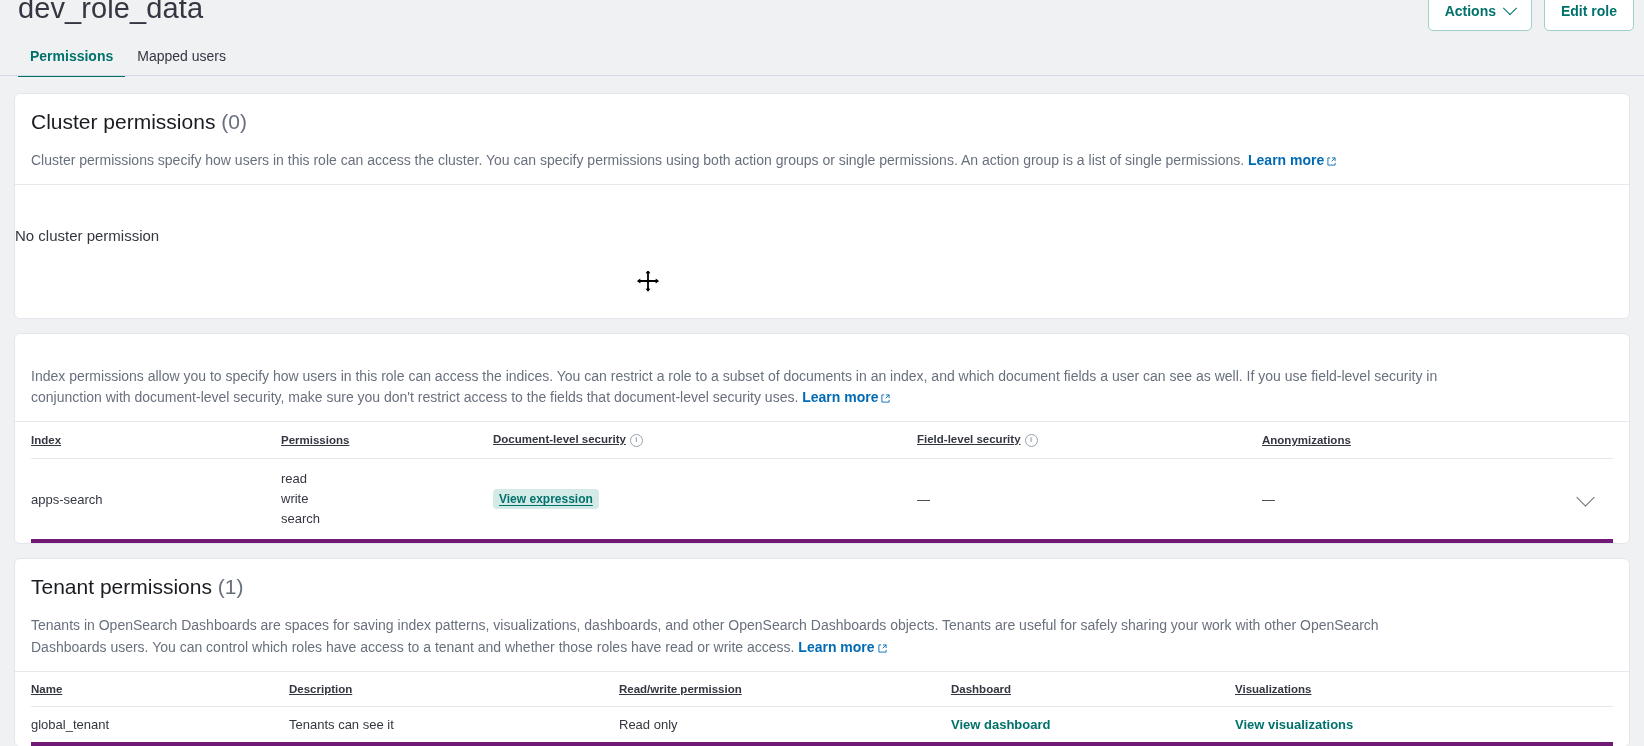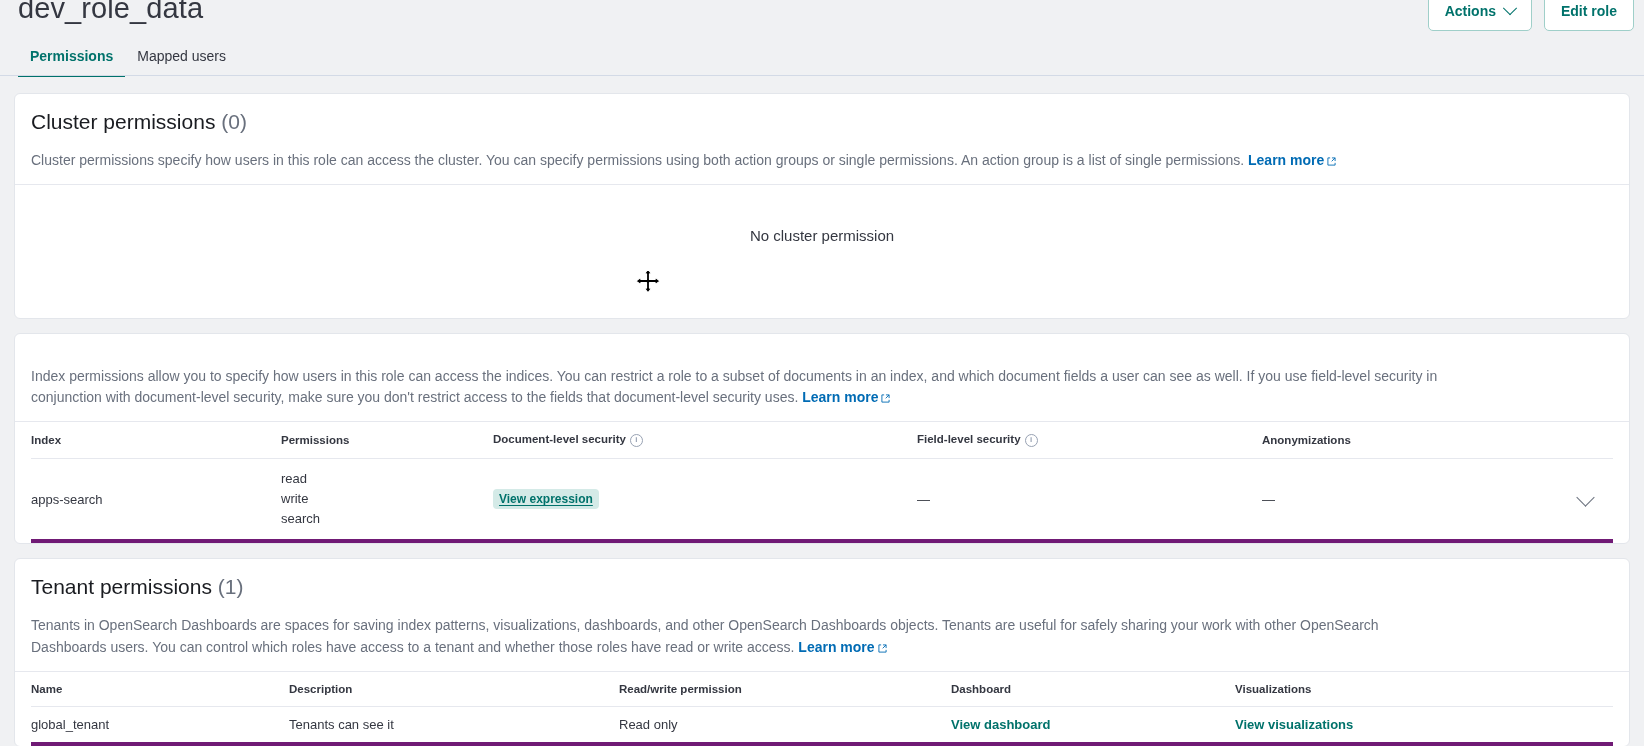--- a/index.html
+++ b/index.html
@@ -52,30 +52,30 @@
     max-width:1420px;
   }
   .lnk{color:#006bb4;font-weight:700;text-decoration:none;}
   .lnk-teal{color:#00726b;font-weight:700;text-decoration:none;}
   .ext{display:inline-block;width:9px;height:9px;position:relative;margin-left:3px;vertical-align:-1px;}
   .ext svg{display:block;}
   .hr{height:1px;background:#e6e8ee;margin:0;}
 
   
   .empty{
-    display:flex;flex-direction:column;align-items:center;justify-content:flex-start;
+    display:flex;align-items:center;justify-content:flex-start;
     padding:42px 0 48px 0;
   }
   .empty-title{font-size:15px;color:#343741;margin-bottom:26px;}
 
   
   table{width:100%;border-collapse:collapse;table-layout:fixed;}
   th{
     text-align:left;font-size:11.5px;font-weight:700;color:#343741;
-    padding:11px 0 11px 0;border-bottom:1px solid #e6e8ee;
+    padding:11px 0 11px 0;border-bottom:1px solid #e6e8ee;text-decoration:underline;
   }
   td{
     font-size:13px;color:#343741;padding:10px 0;vertical-align:middle;
     border-bottom:4px solid #701a75;
   }
   .tbl-wrap{padding:0 16px 0 16px;}
   .idx-tbl th:nth-child(1){width:250px;}
   .idx-tbl th:nth-child(2){width:212px;}
   .idx-tbl th:nth-child(3){width:424px;}
   .idx-tbl th:nth-child(4){width:345px;margin-left:11px;}

